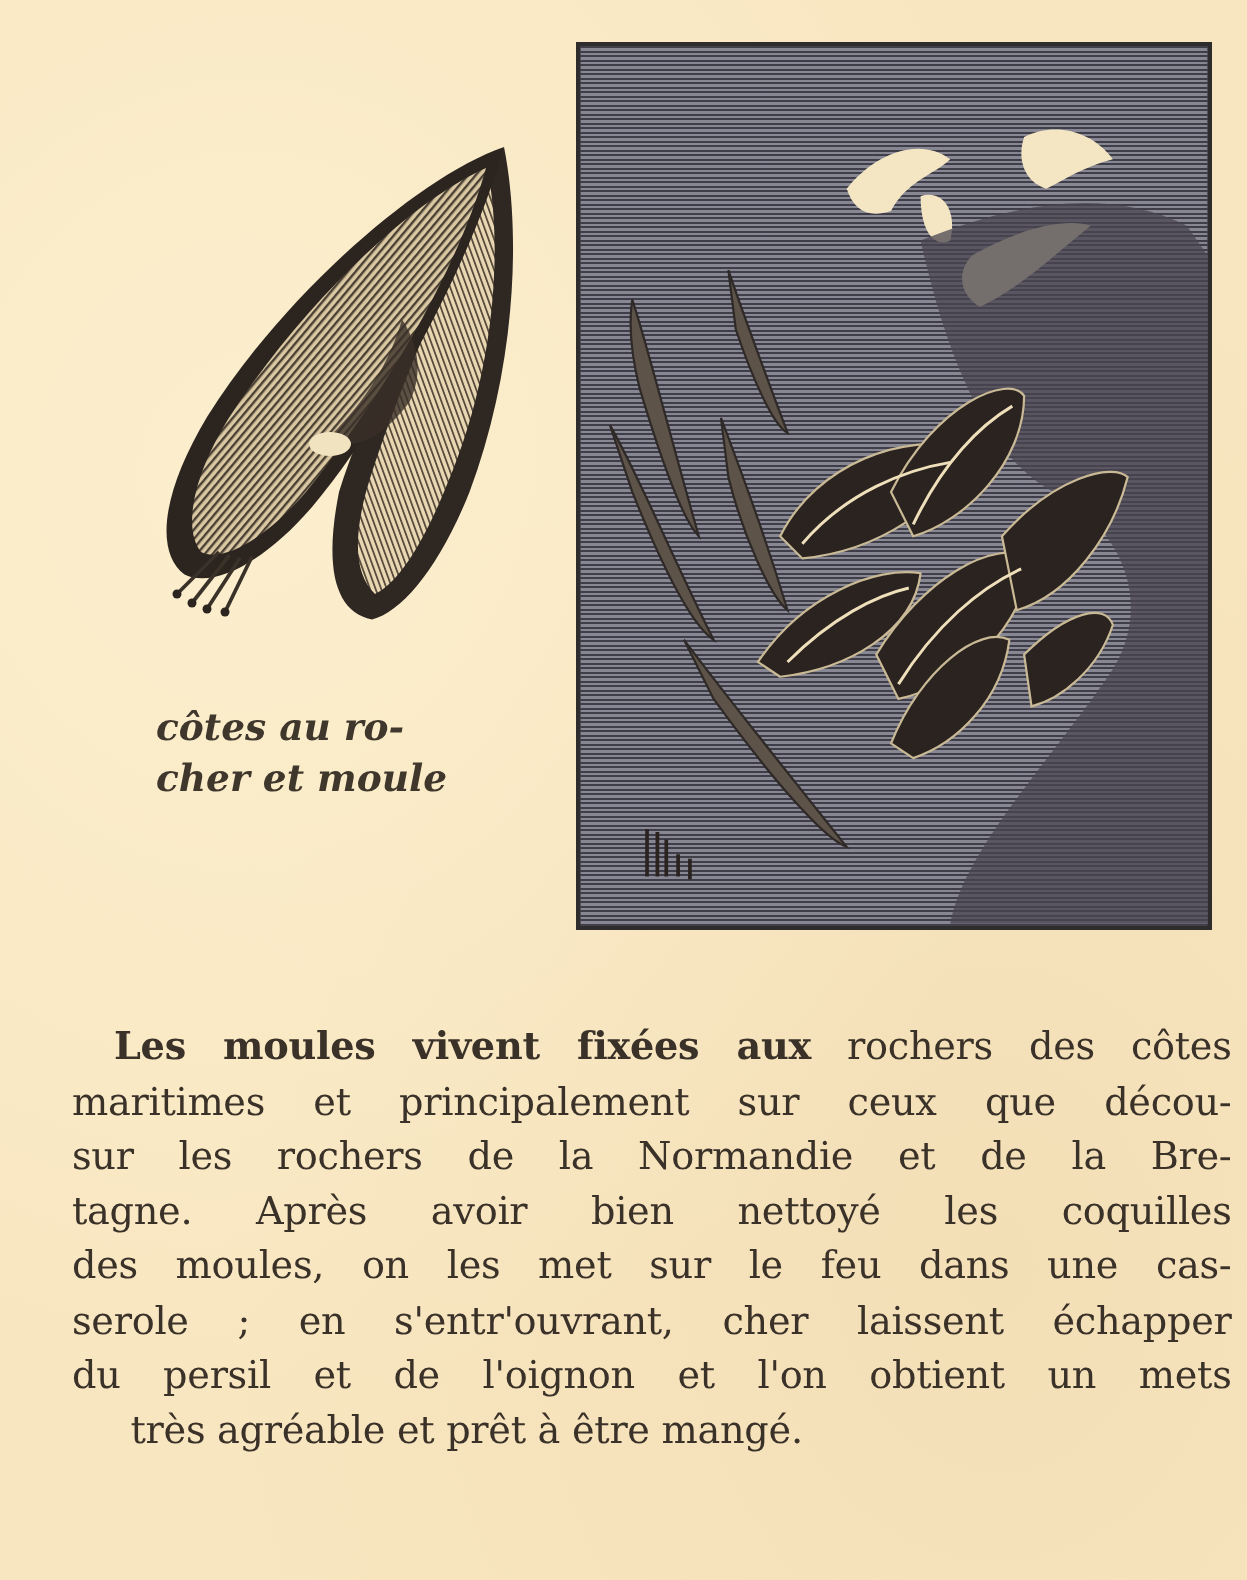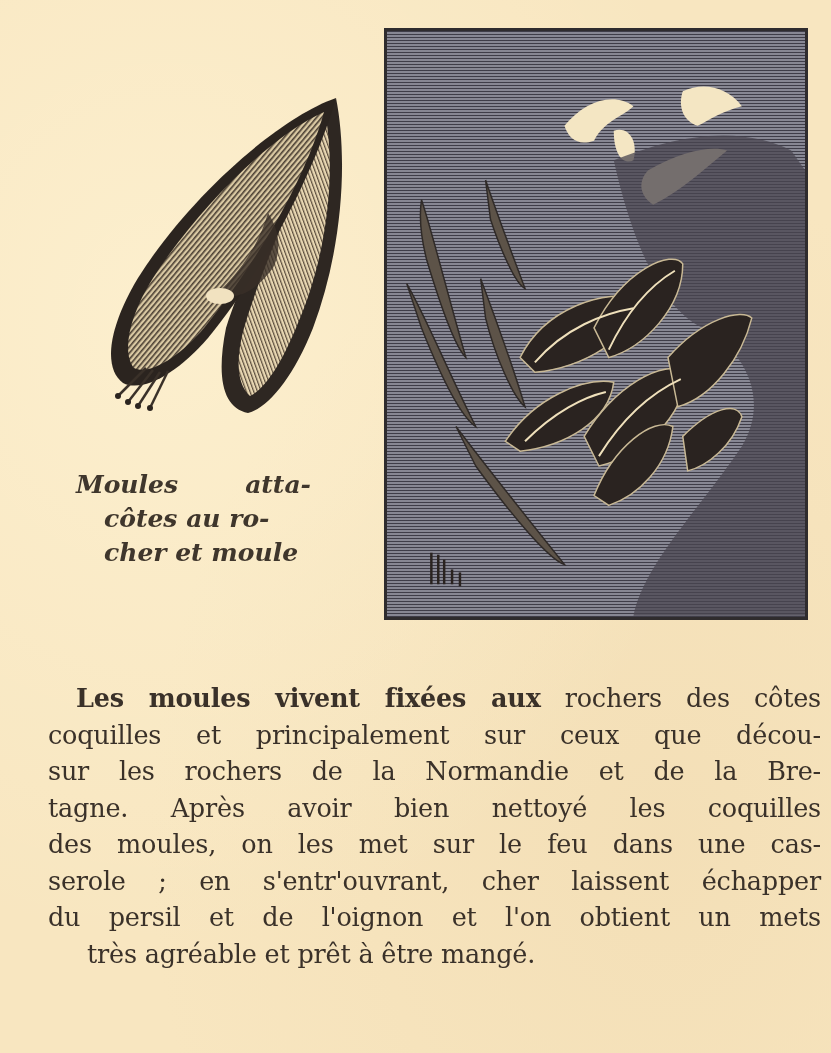--- a/index.html
+++ b/index.html
@@ -100,21 +100,20 @@
       <g fill="#2b241f">
         <circle cx="20" cy="318" r="3"></circle>
         <circle cx="30" cy="324" r="3"></circle>
         <circle cx="40" cy="328" r="3"></circle>
         <circle cx="52" cy="330" r="3"></circle>
       </g>
     </svg>
   </div>
 
   <div class="caption">
-    <span class="line l1">Moules atta-</span>
     <span class="line indent">côtes au ro-</span>
     <span class="line indent">cher et moule</span>
   </div>
 
   <div class="fig-rock">
     <div class="hatch"></div>
     <svg viewBox="0 0 424 592">
 
       <g fill="#f4e6c3">
         <path d="M180 95 C 200 70, 230 60, 250 75 C 240 85, 220 90, 210 110 C 195 115, 185 110, 180 95 Z"></path>
@@ -155,21 +154,21 @@
         <line x1="52" y1="530" x2="52" y2="560"></line>
         <line x1="58" y1="535" x2="58" y2="560"></line>
         <line x1="66" y1="545" x2="66" y2="560"></line>
         <line x1="74" y1="548" x2="74" y2="562"></line>
       </g>
     </svg>
   </div>
 
   <div class="body-text">
     <span class="ln first"><span class="lead">Les moules vivent fixées aux</span><span> rochers des côtes</span></span>
-    <span class="ln">coquilles et principalement sur ceux que décou-</span>
+    <span class="ln">maritimes et principalement sur ceux que décou-</span>
     <span class="ln">sur les rochers de la Normandie et de la Bre-</span>
     <span class="ln">tagne. Après avoir bien nettoyé les coquilles</span>
     <span class="ln">des moules, on les met sur le feu dans une cas-</span>
     <span class="ln">serole ; en s'entr'ouvrant, cher laissent échapper</span>
     <span class="ln">du persil et de l'oignon et l'on obtient un mets</span>
     <span class="ln last">très agréable et prêt à être mangé.</span>
   </div>
 
 </div>
 

